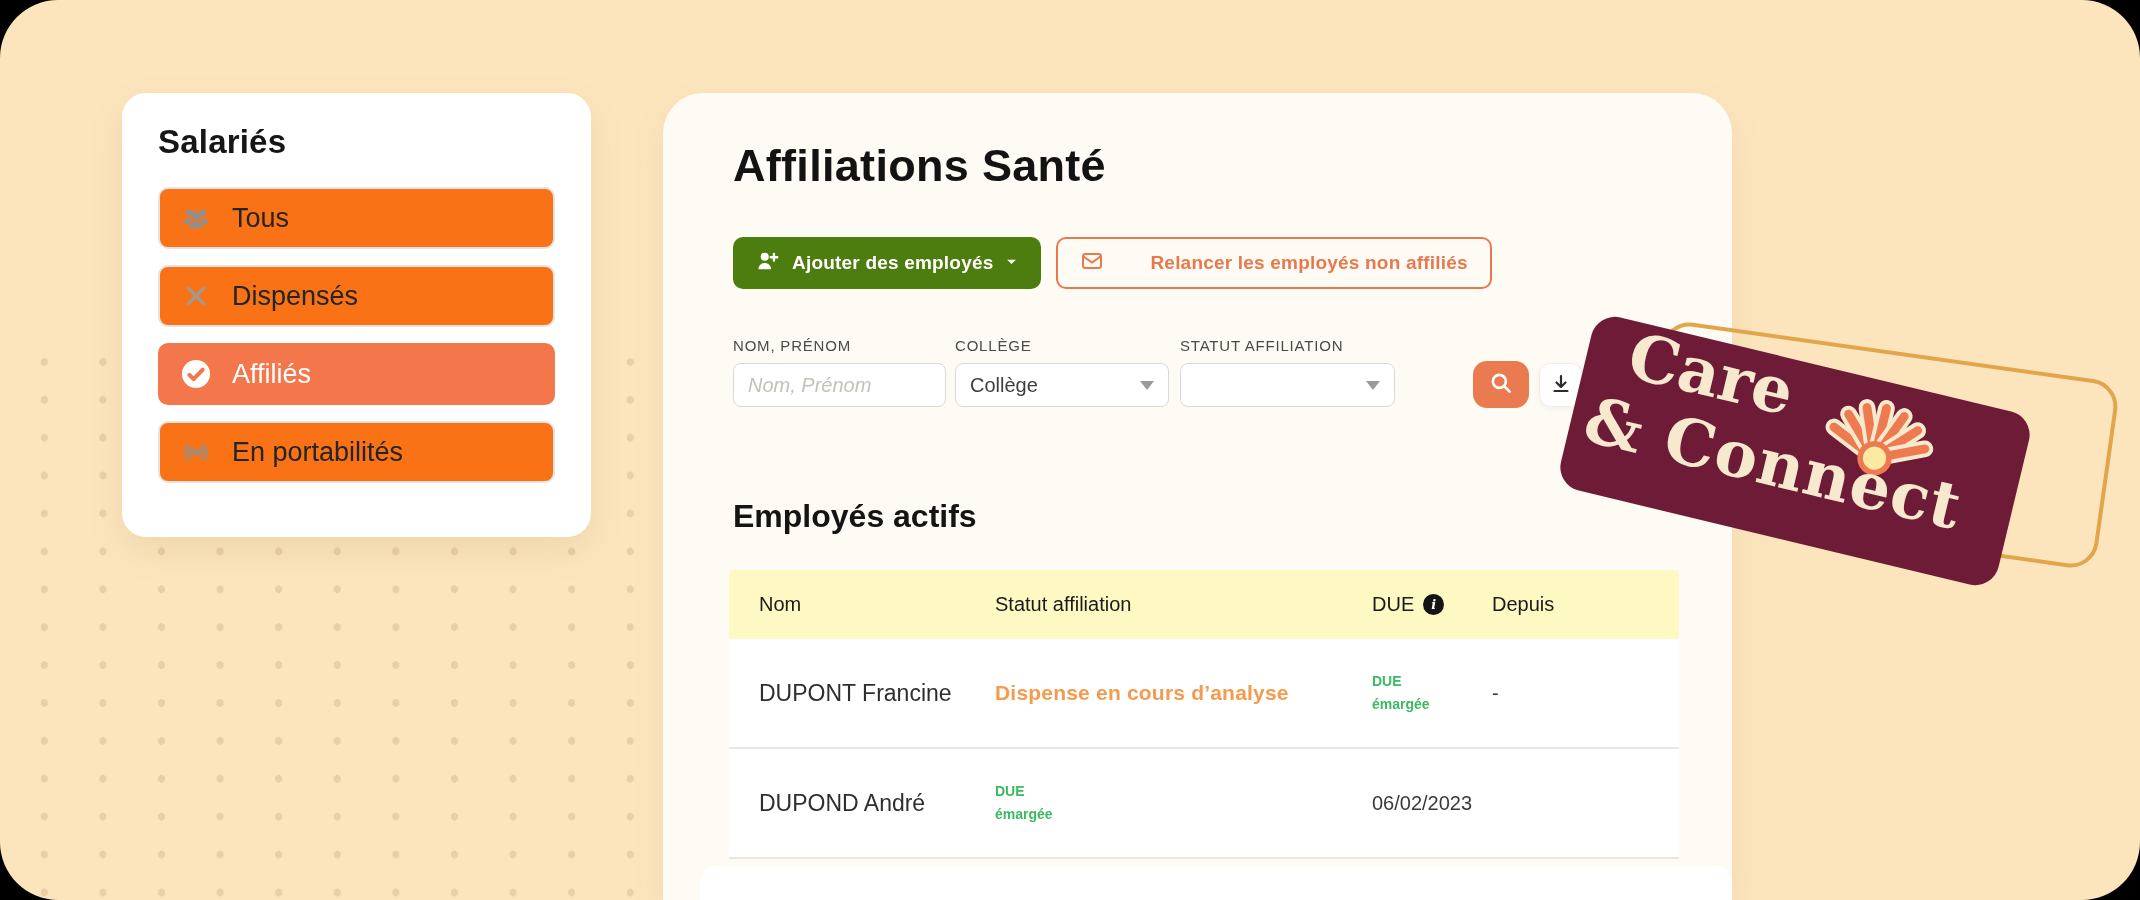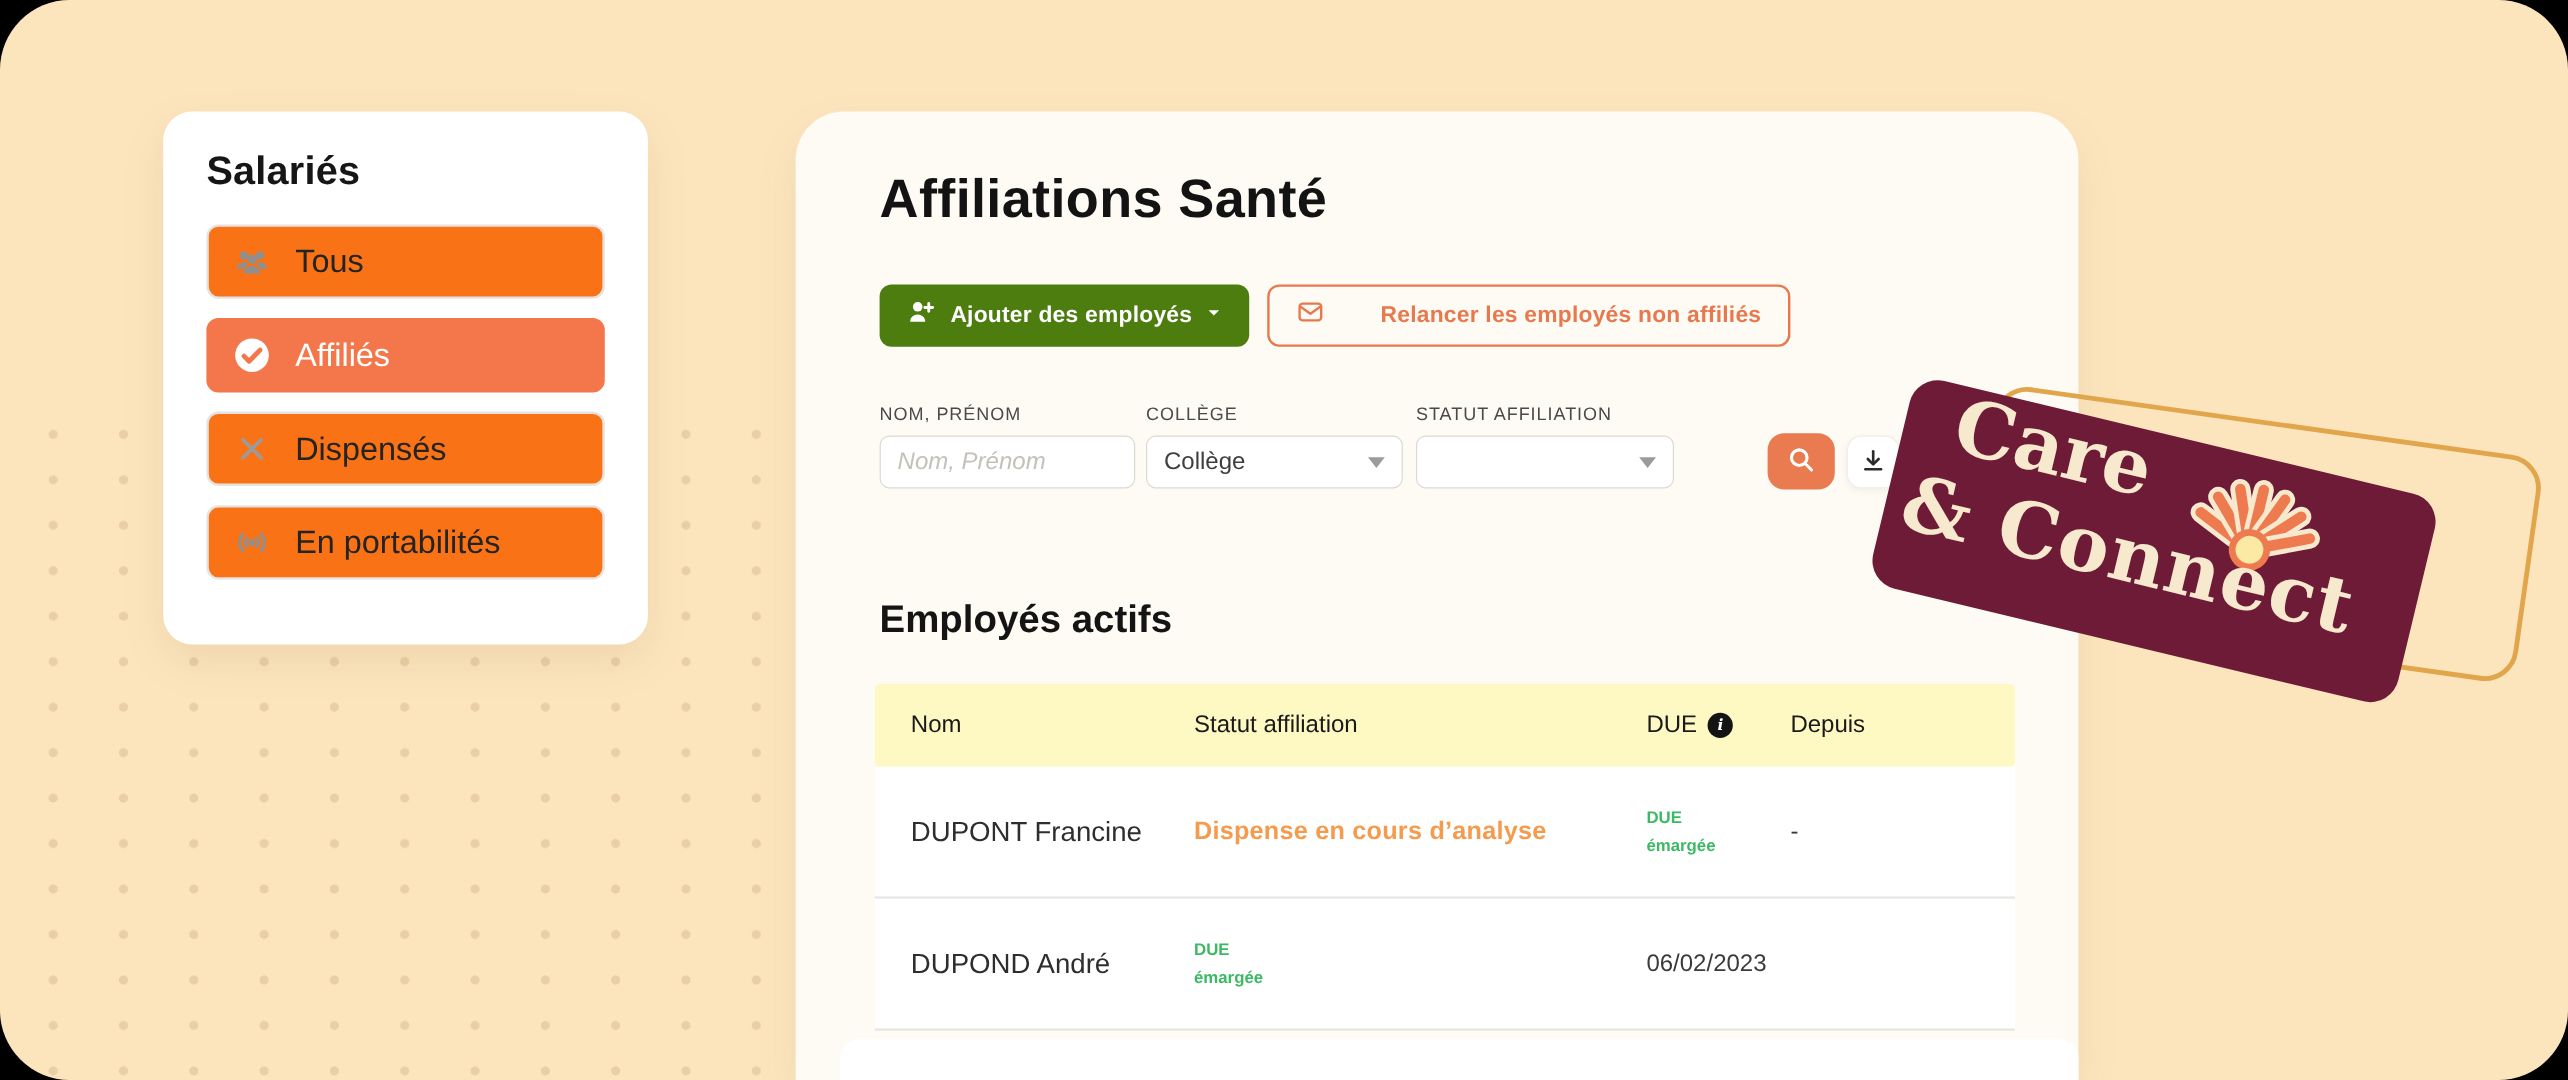--- a/index.html
+++ b/index.html
@@ -7,21 +7,21 @@
   body { width:2140px; height:900px; position:relative; font-family:"Liberation Sans", sans-serif; }
 
   .canvas { position:absolute; inset:0; background:#FCE5BD; border-radius:58px; overflow:hidden; }
 
   
   .dots { position:absolute; left:15px; top:343px; width:646px; height:557px;
           background-image: radial-gradient(circle, #EACFA6 3.6px, transparent 4px);
           background-size: 58.6px 37.9px; }
 
   
-  .sidebar { position:absolute; left:136px; top:93px; width:404px; height:444px;
+  .sidebar { position:absolute; left:122px; top:93px; width:469px; height:444px;
              background:#fff; border-radius:24px; padding:30px 36px 0 36px;
              box-shadow:0 14px 36px rgba(120,80,30,.10); }
   .sidebar h2 { font-size:33px; font-weight:700; color:#161616; margin-bottom:26px; letter-spacing:.2px; }
   .side-item { height:62px; border:2px solid #E5E3DF; border-radius:10px; margin-bottom:16px;
                display:flex; align-items:center; gap:20px; padding:0 20px;
                font-size:27px; color:#242424; font-weight:500; background:#f97316; cursor:pointer; }
   .side-item .ico { width:32px; height:32px; display:flex; align-items:center; justify-content:center; flex:0 0 32px; }
   .side-item.selected { background:#F4774B; border-color:#F4774B; color:#fff; }
 
   
@@ -103,36 +103,36 @@
               <circle cx="7" cy="8.2" r="2.6"></circle>
               <circle cx="17" cy="8.2" r="2.6"></circle>
               <path d="M2.5 16.5c0-2.4 2-4 4.5-4 1 0 1.9.25 2.6.7-1.2 1-2 2.4-2.1 3.3z"></path>
               <path d="M21.5 16.5c0-2.4-2-4-4.5-4-1 0-1.9.25-2.6.7 1.2 1 2 2.4 2.1 3.3z"></path>
               <circle cx="12" cy="10.5" r="3"></circle>
               <path d="M6.8 19.5c0-2.9 2.3-4.9 5.2-4.9s5.2 2 5.2 4.9z"></path>
             </svg>
           </span>
           <span>Tous</span>
         </div>
+        <div class="side-item">
+          <span class="ico">
+            <svg width="28" height="28" viewBox="0 0 24 24" fill="none" stroke="#9B9B9B" stroke-width="2.6" stroke-linecap="round">
+              <path d="M5.5 5.5l13 13M18.5 5.5l-13 13"></path>
+            </svg>
+          </span>
+          <span>Dispensés</span>
+        </div>
         <div class="side-item selected">
           <span class="ico">
             <svg width="32" height="32" viewBox="0 0 24 24">
               <circle cx="12" cy="12" r="10.5" fill="#fff"></circle>
               <path d="M7 12.6l3.2 3.2 6.8-7" fill="none" stroke="#F4774B" stroke-width="3" stroke-linecap="round" stroke-linejoin="round"></path>
             </svg>
           </span>
           <span>Affiliés</span>
-        </div>
-        <div class="side-item">
-          <span class="ico">
-            <svg width="28" height="28" viewBox="0 0 24 24" fill="none" stroke="#9B9B9B" stroke-width="2.6" stroke-linecap="round">
-              <path d="M5.5 5.5l13 13M18.5 5.5l-13 13"></path>
-            </svg>
-          </span>
-          <span>Dispensés</span>
         </div>
         <div class="side-item">
           <span class="ico">
             <svg width="34" height="34" viewBox="0 0 24 24" fill="none" stroke="#8F8F8F" stroke-width="1.9" stroke-linecap="round">
               <circle cx="12" cy="12" r="2.1" fill="#8F8F8F" stroke="none"></circle>
               <path d="M8.9 9.4a4.2 4.2 0 0 0 0 5.2"></path>
               <path d="M15.1 9.4a4.2 4.2 0 0 1 0 5.2"></path>
               <path d="M6.2 6.8a8 8 0 0 0 0 10.4"></path>
               <path d="M17.8 6.8a8 8 0 0 1 0 10.4"></path>
             </svg>

